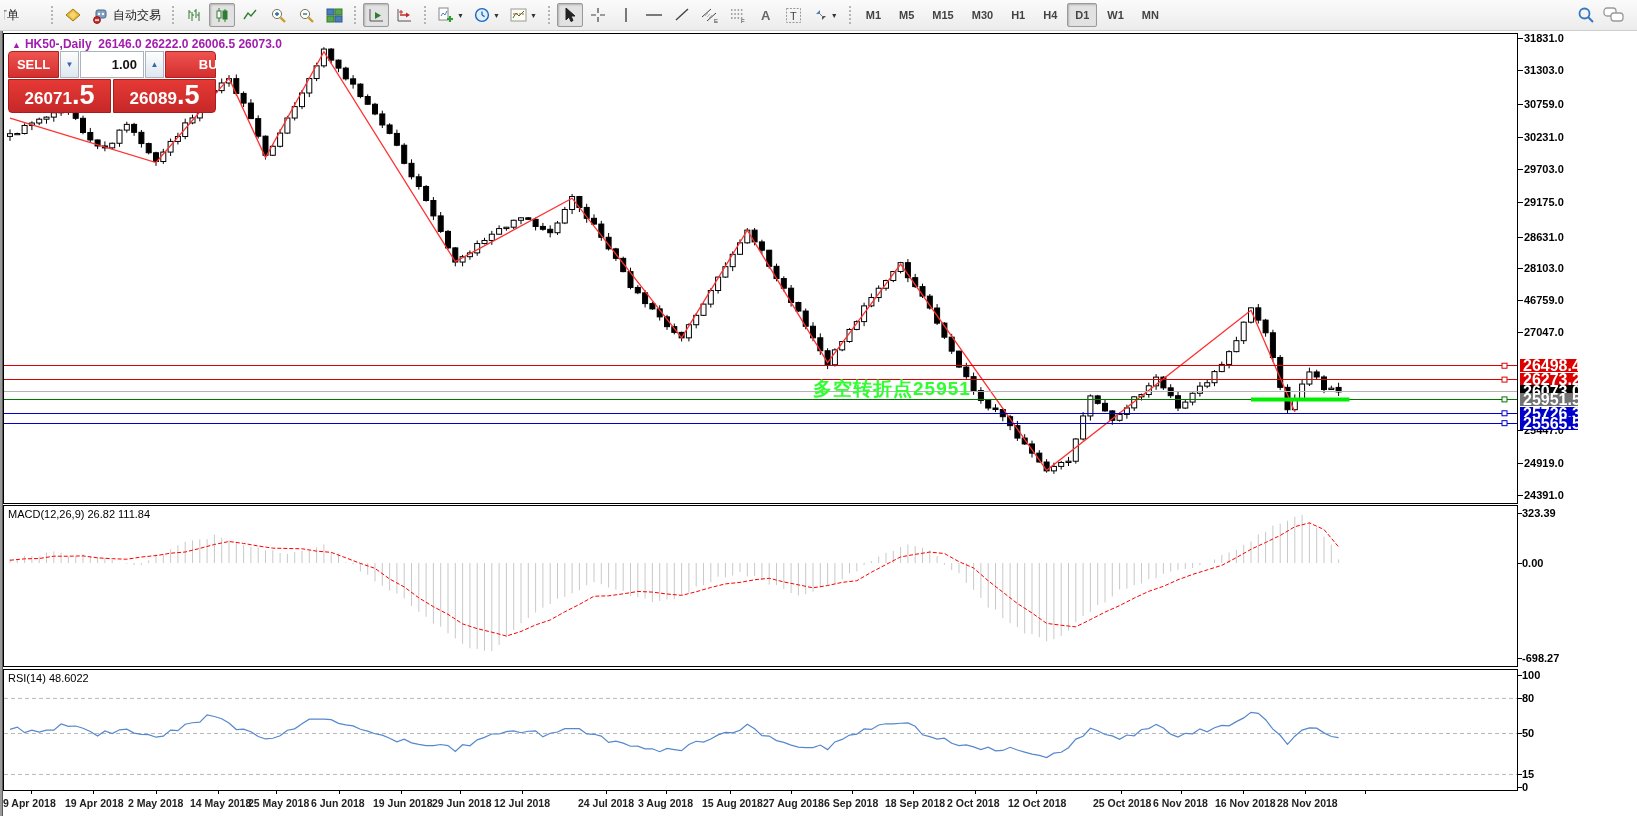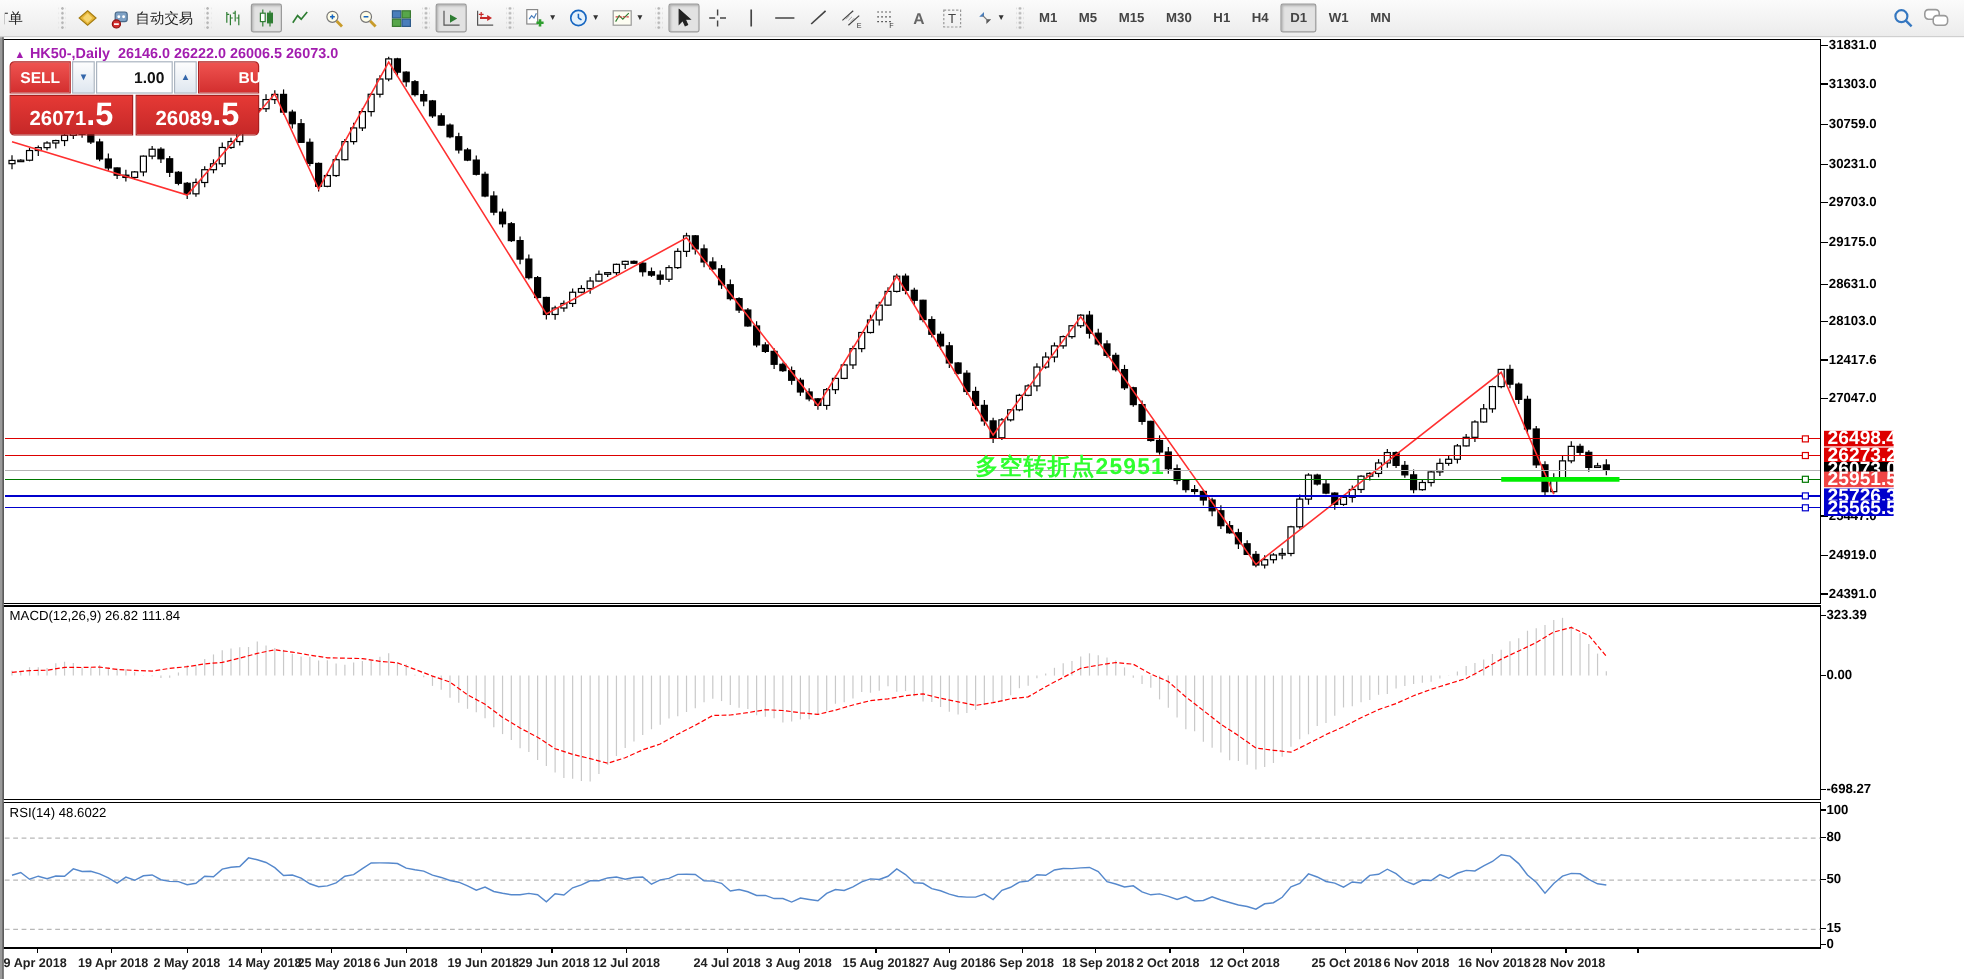--- a/index.html
+++ b/index.html
@@ -887,32 +887,32 @@
 
 <div class="lbl annotation" id="annot" style="left: 813px; top: 376px; color: rgb(46, 255, 46);">多空转折点25951</div>
 
 <div class="lbl ind-label" style="left:8px;top:508px;">MACD(12,26,9) 26.82 111.84</div>
 <div class="lbl ind-label" style="left:8px;top:672px;">RSI(14) 48.6022</div>
 
 <div id="overlay">
     <div class="lbl axis-box" style="top: 359.241px; background: rgb(221, 0, 0);">26498.4</div>
     <div class="lbl axis-box" style="top: 373.103px; background: rgb(221, 0, 0);">26273.2</div>
     <div class="lbl axis-box" style="top: 385.426px; background: rgb(0, 0, 0);">26073.0</div>
-    <div class="lbl axis-box" style="top: 392.904px; background: #ef4444;">25951.5</div>
+    <div class="lbl axis-box" style="top: 392.904px; background: #737373;">25951.5</div>
     <div class="lbl axis-box" style="top: 406.766px; background: rgb(0, 0, 204);">25726.3</div>
     <div class="lbl axis-box" style="top: 416.664px; background: rgb(0, 0, 204);">25565.5</div>
     <div class="lbl axis-price" style="top: 32px; text-align: right;">31831.0</div>
     <div class="lbl axis-price" style="top: 64px;">31303.0</div>
     <div class="lbl axis-price" style="top: 98px;">30759.0</div>
     <div class="lbl axis-price" style="top: 131px;">30231.0</div>
     <div class="lbl axis-price" style="top: 163px;">29703.0</div>
     <div class="lbl axis-price" style="top: 196px;">29175.0</div>
     <div class="lbl axis-price" style="top: 231px;">28631.0</div>
     <div class="lbl axis-price" style="top: 262px;">28103.0</div>
-    <div class="lbl axis-price" style="top: 294px;">12417.6</div>
+    <div class="lbl axis-price" style="top: 294px;">46759.0</div>
     <div class="lbl axis-price" style="top: 326px;">27047.0</div>
     <div class="lbl axis-price" style="top: 424px;">25447.0</div>
     <div class="lbl axis-price" style="top: 457px;">24919.0</div>
     <div class="lbl axis-price" style="top: 489px;">24391.0</div>
     <div class="lbl axis-ind" style="top: 507px;">323.39</div>
     <div class="lbl axis-ind" style="top: 557px;">0.00</div>
     <div class="lbl axis-ind" style="top: 652px;">-698.27</div>
     <div class="lbl axis-ind" style="top: 669px;">100</div>
     <div class="lbl axis-ind" style="top: 692px;">80</div>
     <div class="lbl axis-ind" style="top: 727px;">50</div>

